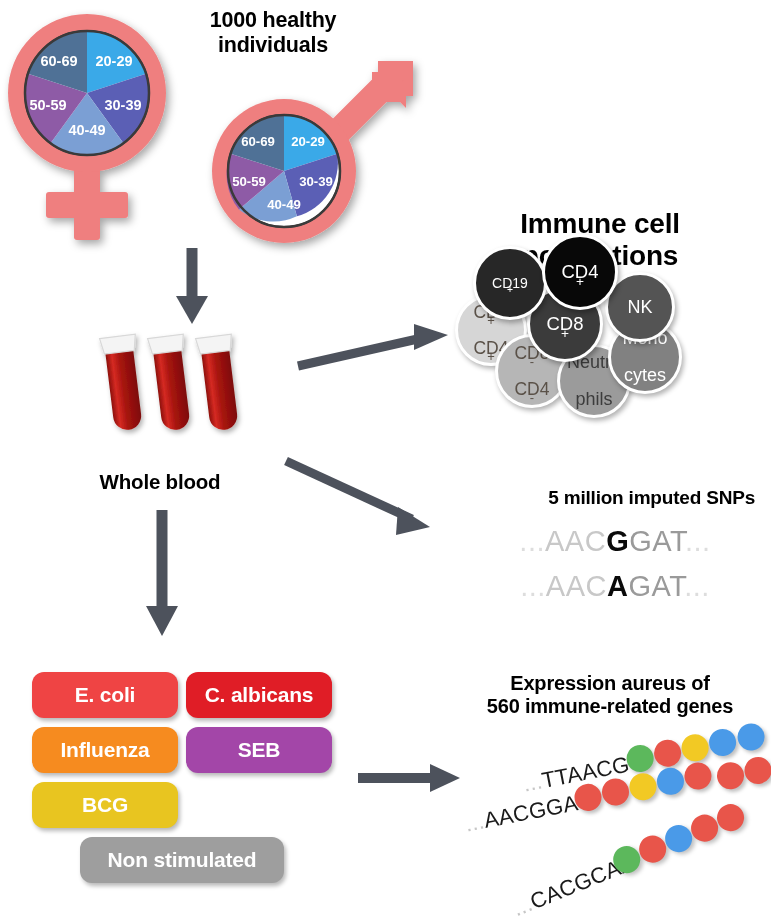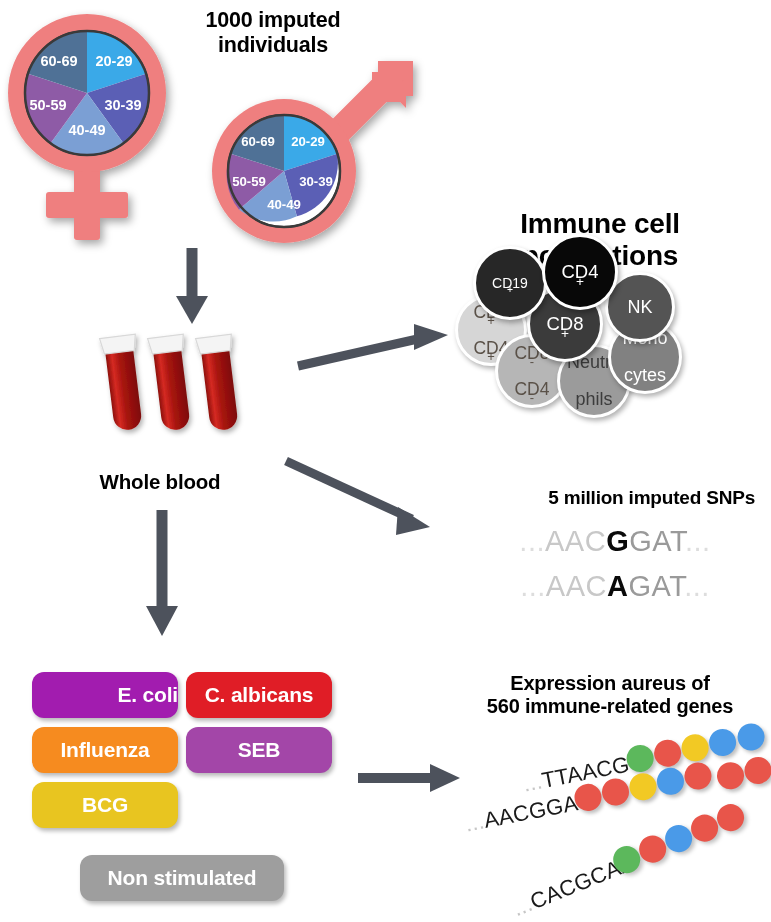--- a/index.html
+++ b/index.html
@@ -106,21 +106,21 @@
     display: flex;
     align-items: center;
     justify-content: center;
     box-shadow: 2px 3px 4px rgba(0,0,0,0.28);
     letter-spacing: -0.2px;
   }
   .stim-wide {
     width: 204px;
     margin: 0 auto;
   }
-  .stim-last-row { width: 300px; display:flex; justify-content:flex-end; margin-top: 27px; }
+  .stim-last-row { width: 300px; display:flex; justify-content:flex-end; margin-top: 9px; }
 
   
   #rna { left: 455px; top: 730px; width: 316px; height: 190px; }
   .strand { position: absolute; transform-origin: left center; }
   .strand-seq {
     position: absolute;
     left: 0; top: 0;
     white-space: nowrap;
     font-family: "Liberation Sans", sans-serif;
     font-size: 22px;
@@ -133,21 +133,21 @@
     border-radius: 50%;
     box-shadow: 2px 3px 4px rgba(0,0,0,0.25);
   }
 </style>
 </head>
 <body>
 
 <div id="canvas">
 
   <div class="abs heading" id="title-cohort">
-    <div>1000 imputed</div>
+    <div>1000 healthy</div>
     <div>individuals</div>
   </div>
 
   <div class="sym-wrap" id="female-symbol" style="left:4px; top:10px;">
     <svg width="215" height="235" viewBox="0 0 215 235">
       <defs>
         <filter id="shadowF" x="-30%" y="-30%" width="170%" height="170%">
           <feDropShadow dx="3" dy="4" stdDeviation="4" flood-color="#000000" flood-opacity="0.35"></feDropShadow>
         </filter>
       </defs>
@@ -315,21 +315,21 @@
     <div class="snp-row" style="top:0px;">
       <span class="snp-faint">...</span><span class="snp-dim">AAC</span><span class="snp-dark">G</span><span class="snp-mid">GAT</span><span class="snp-faint">...</span>
     </div>
     <div class="snp-row" style="top:45px;">
       <span class="snp-faint">...</span><span class="snp-dim">AAC</span><span class="snp-dark">A</span><span class="snp-mid">GAT</span><span class="snp-faint">...</span>
     </div>
   </div>
 
   <div class="abs" id="stimuli">
     <div class="stim-grid">
-      <div class="stim-box" style="background:#a21caf;justify-content:flex-end;">
+      <div class="stim-box" style="background:#ef4444;">
           <span>E. coli</span>
         </div>
       <div class="stim-box" style="background:#e01d26;">
           <span>C. albicans</span>
         </div>
       <div class="stim-box" style="background:#f68b1f;">
           <span>Influenza</span>
         </div>
       <div class="stim-box" style="background:#a346a8;">
           <span>SEB</span>

